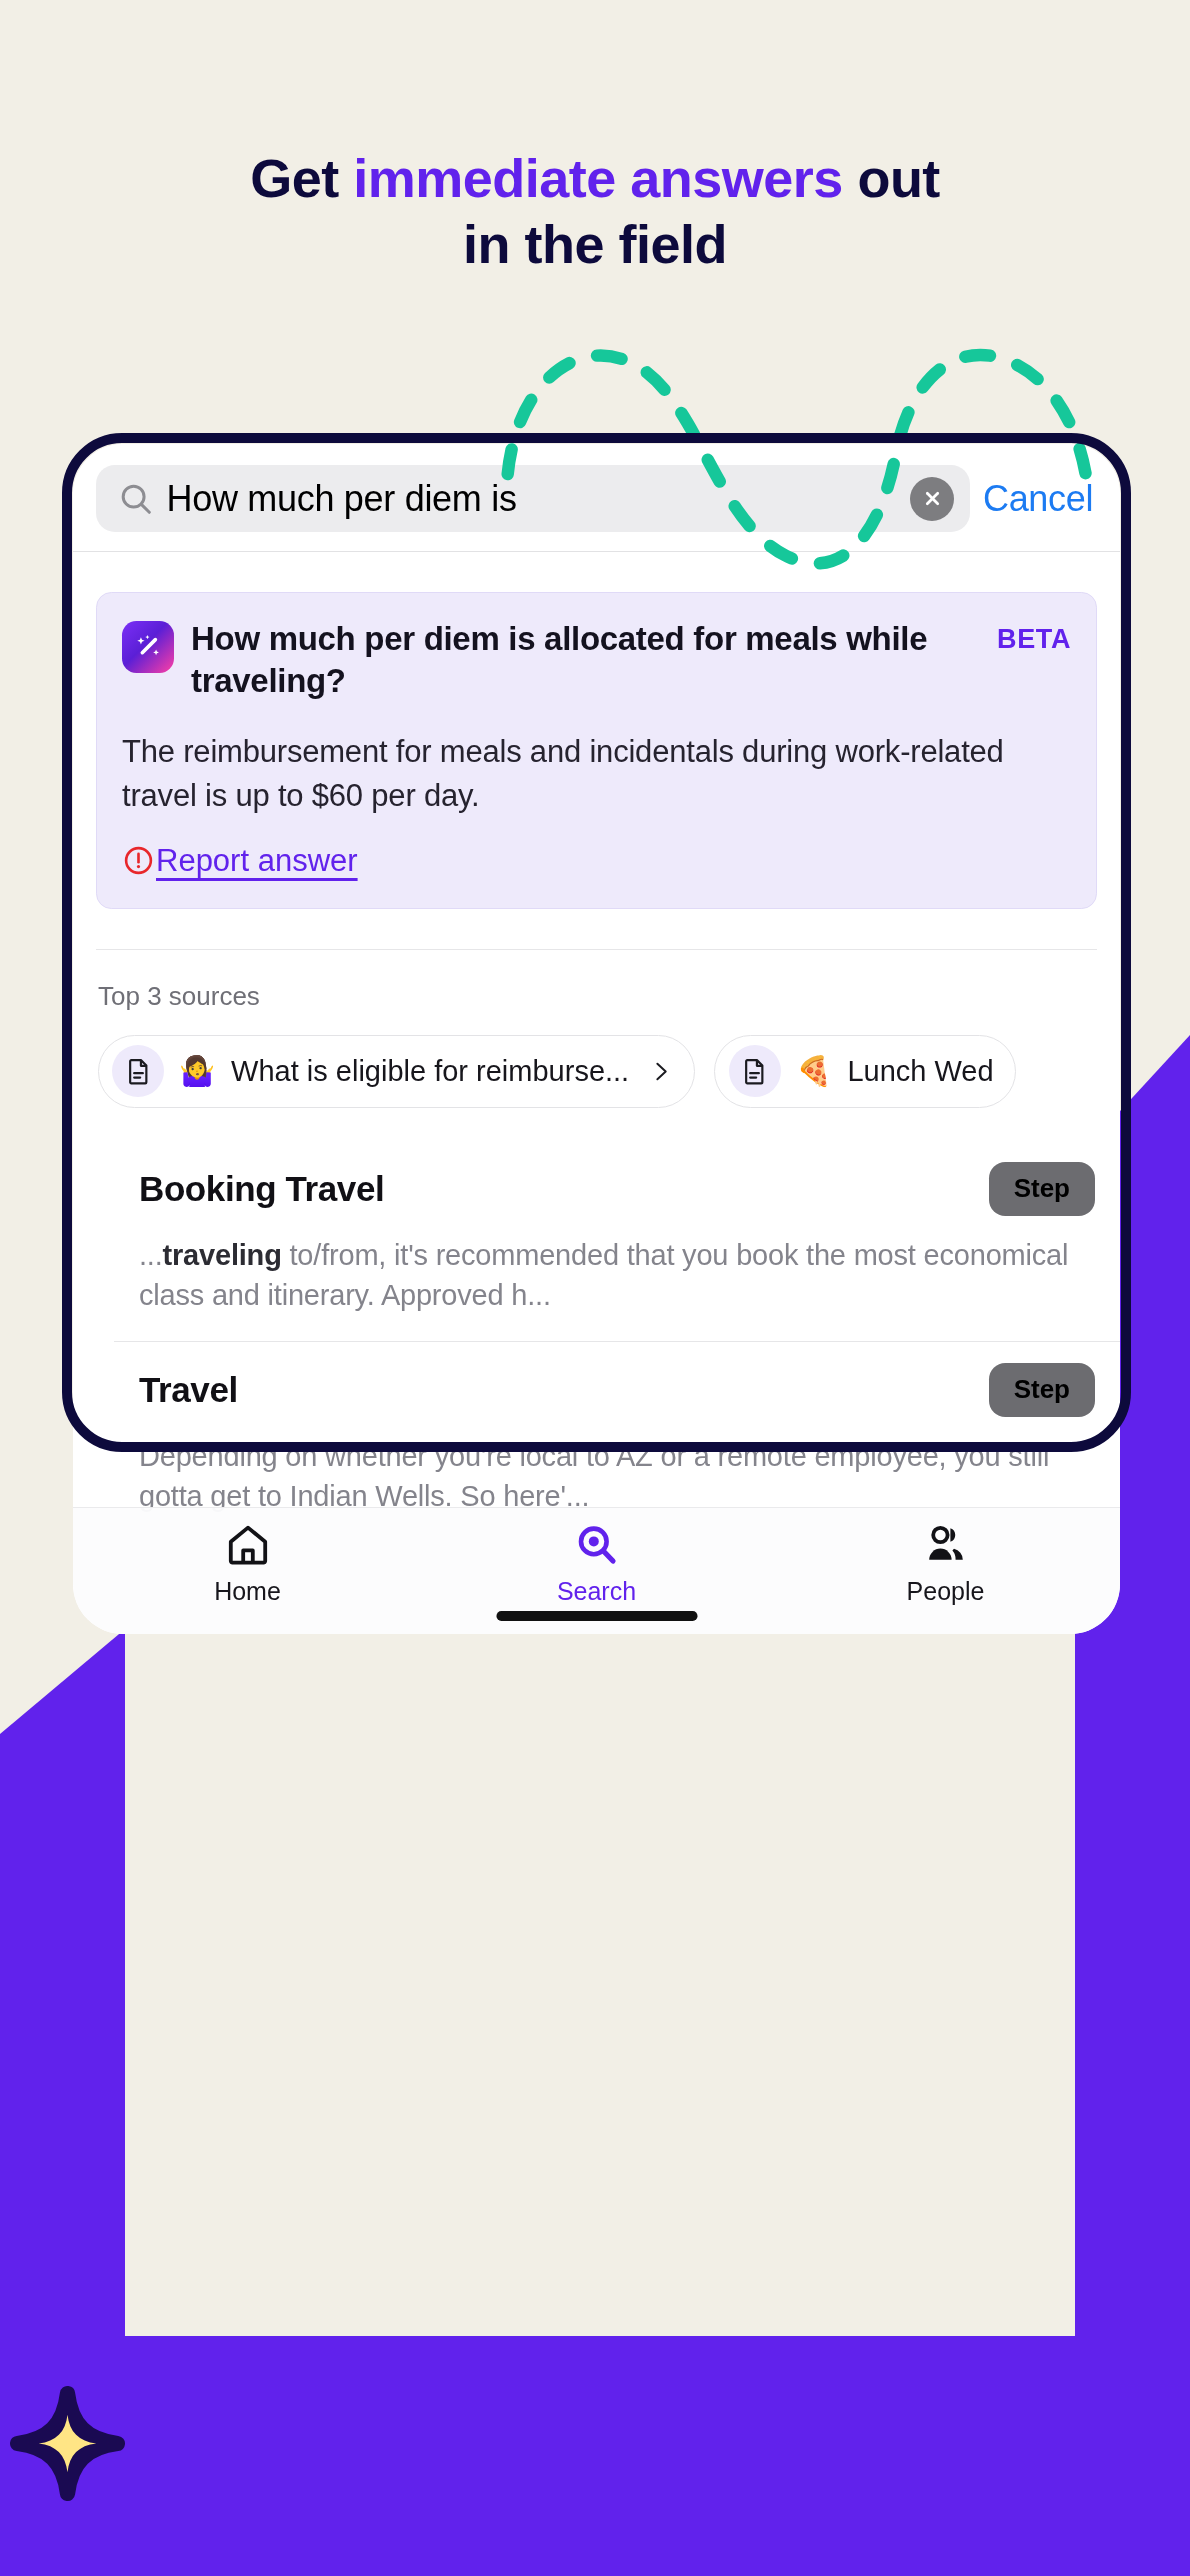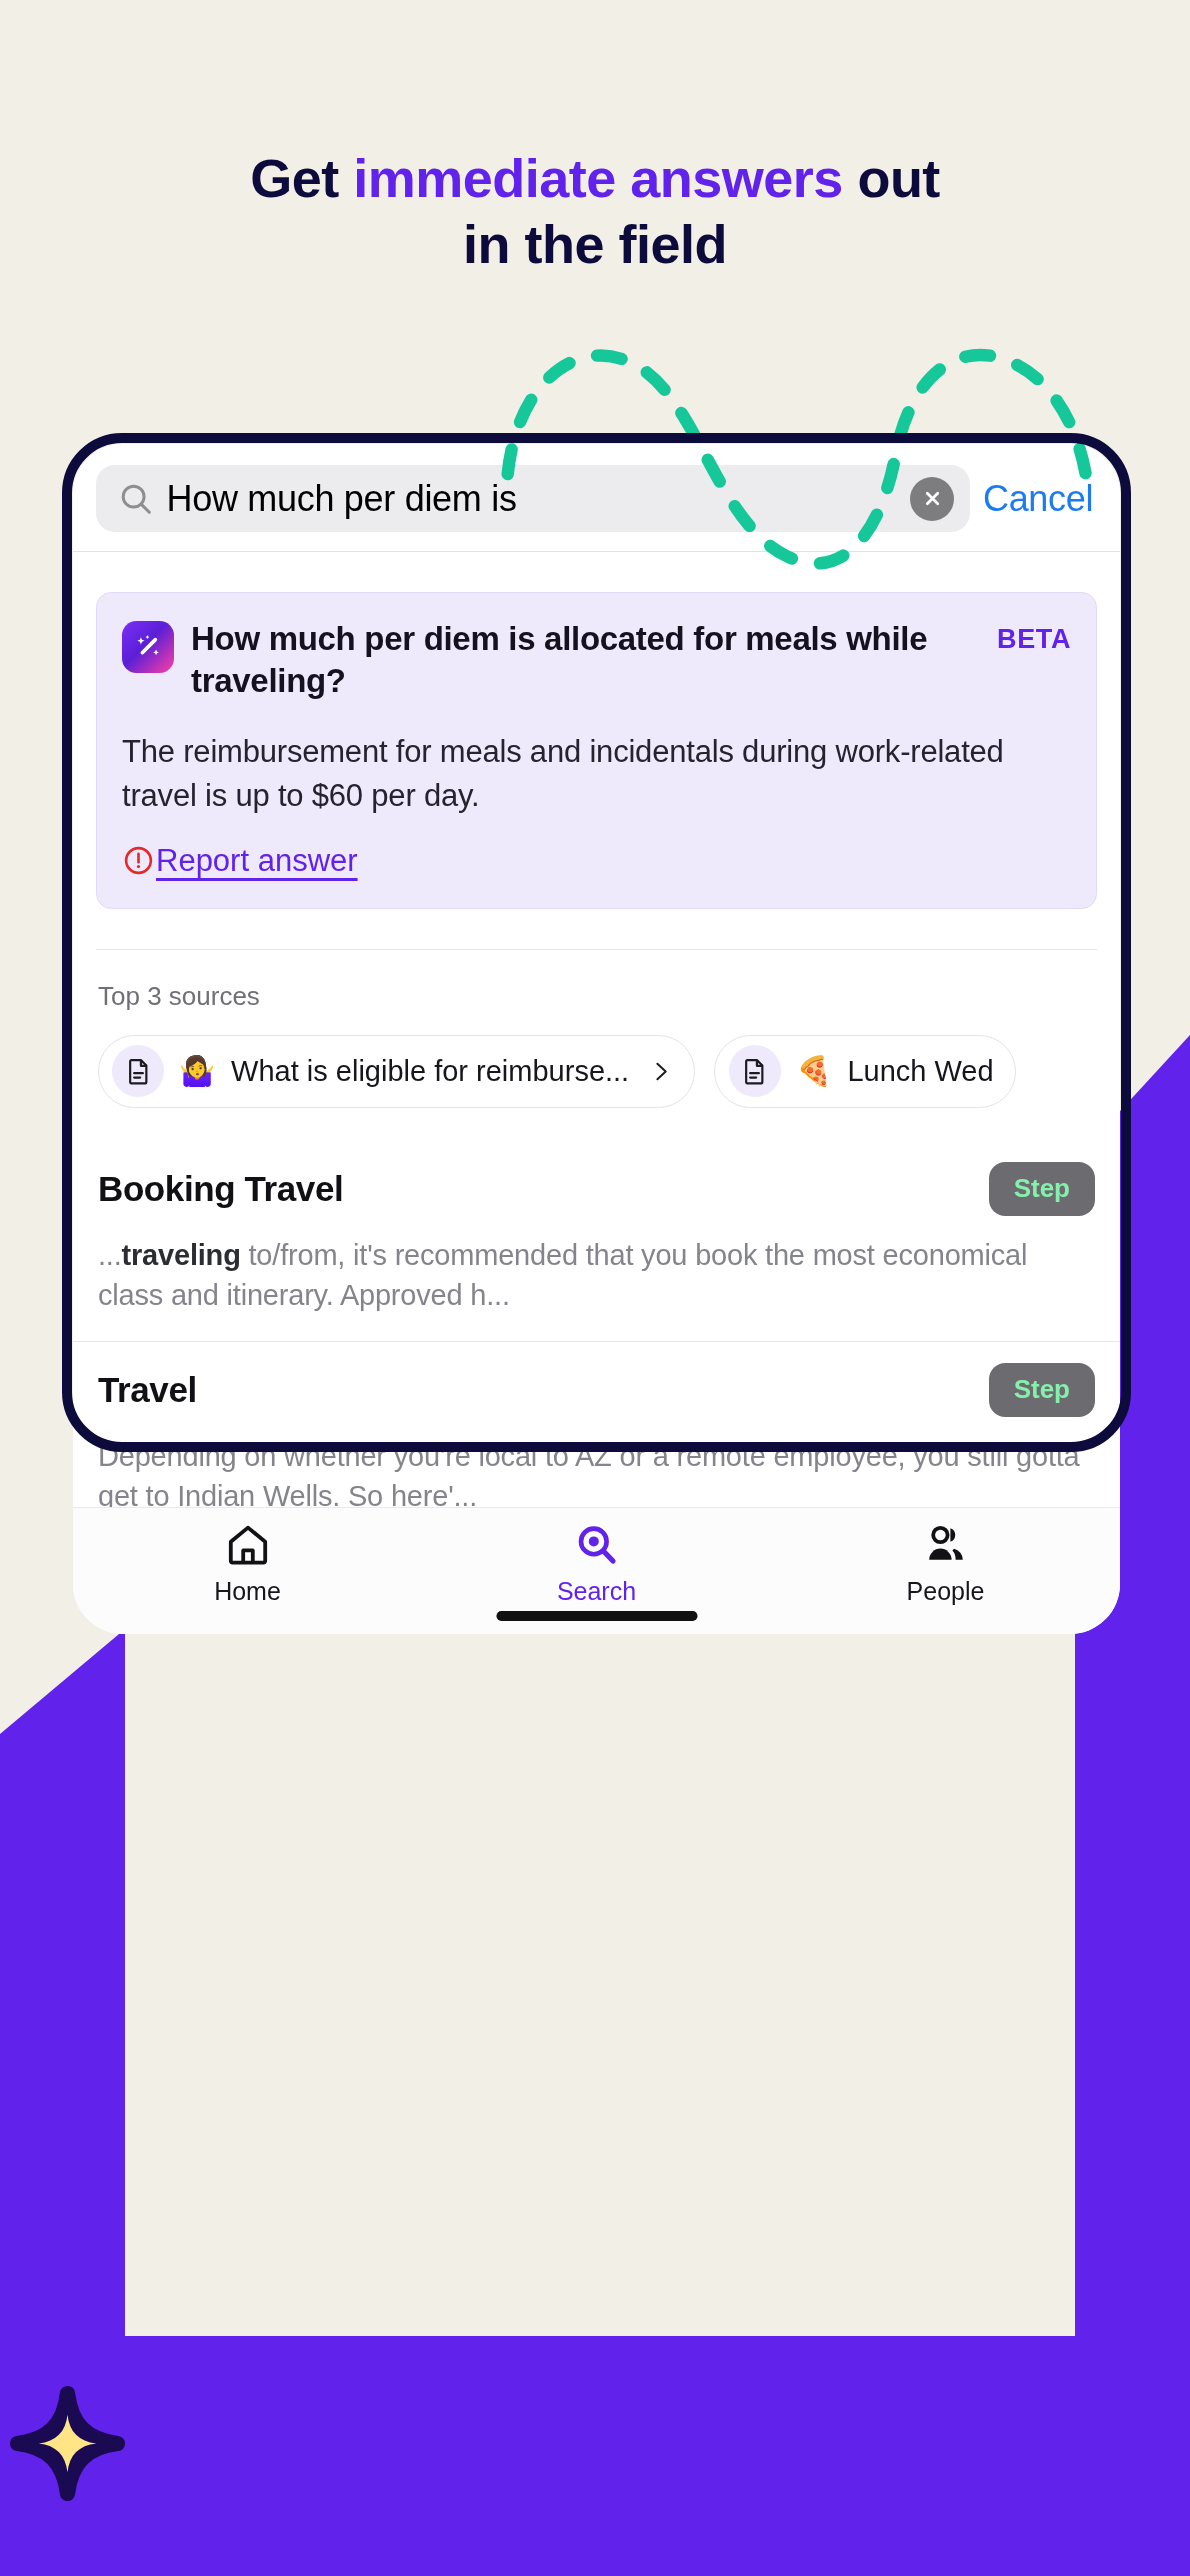--- a/index.html
+++ b/index.html
@@ -144,28 +144,29 @@
     font-size:29px; color:#17161c; white-space:nowrap;
     overflow:hidden; text-overflow:ellipsis;
   }
   .chip-arrow { flex:0 0 auto; margin-left:3.8px; }
 
   
   .results { margin-top:33px; }
   .result {
     padding:21px 25px 25px 25px;
     border-top:1px solid #e6e6e8;
+    margin-left:41px;
   }
   .result:first-child { border-top:none; }
   .result-head { display:flex; align-items:center; justify-content:space-between; gap:19px; }
   .result-title {
     font-size:35px; font-weight:bold; color:#111015; letter-spacing:-0.4px;
   }
   .step-badge {
-    flex:0 0 auto; background:#6c6c70; color:#86efac;
+    flex:0 0 auto; background:#6c6c70; color:#000000;
     font-size:26px; font-weight:bold;
     border-radius:16.3px; padding:11.5px 25px;
   }
   .result-snippet {
     margin-top:19px; font-size:29px; line-height:1.4; color:#84848c;
     letter-spacing:-0.2px;
   }
   .result-snippet b { color:#2c2c33; font-weight:bold; }
 
   

